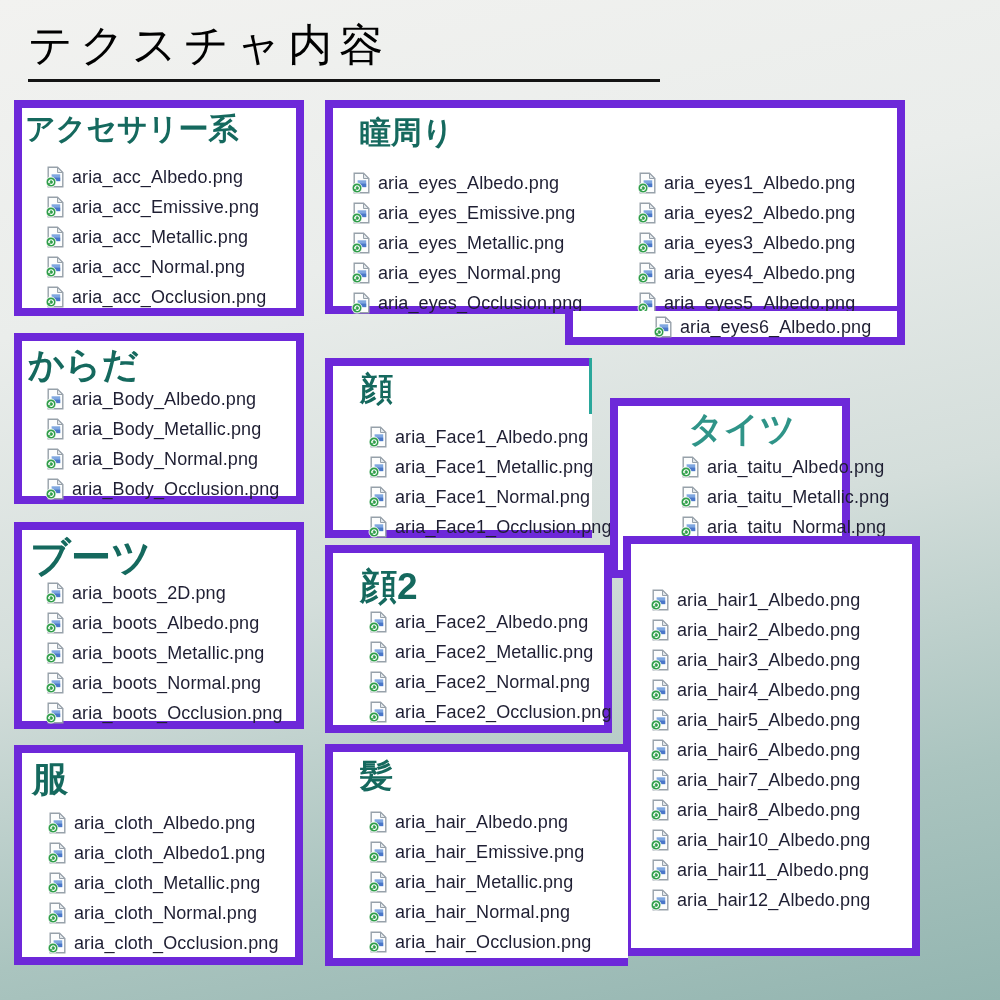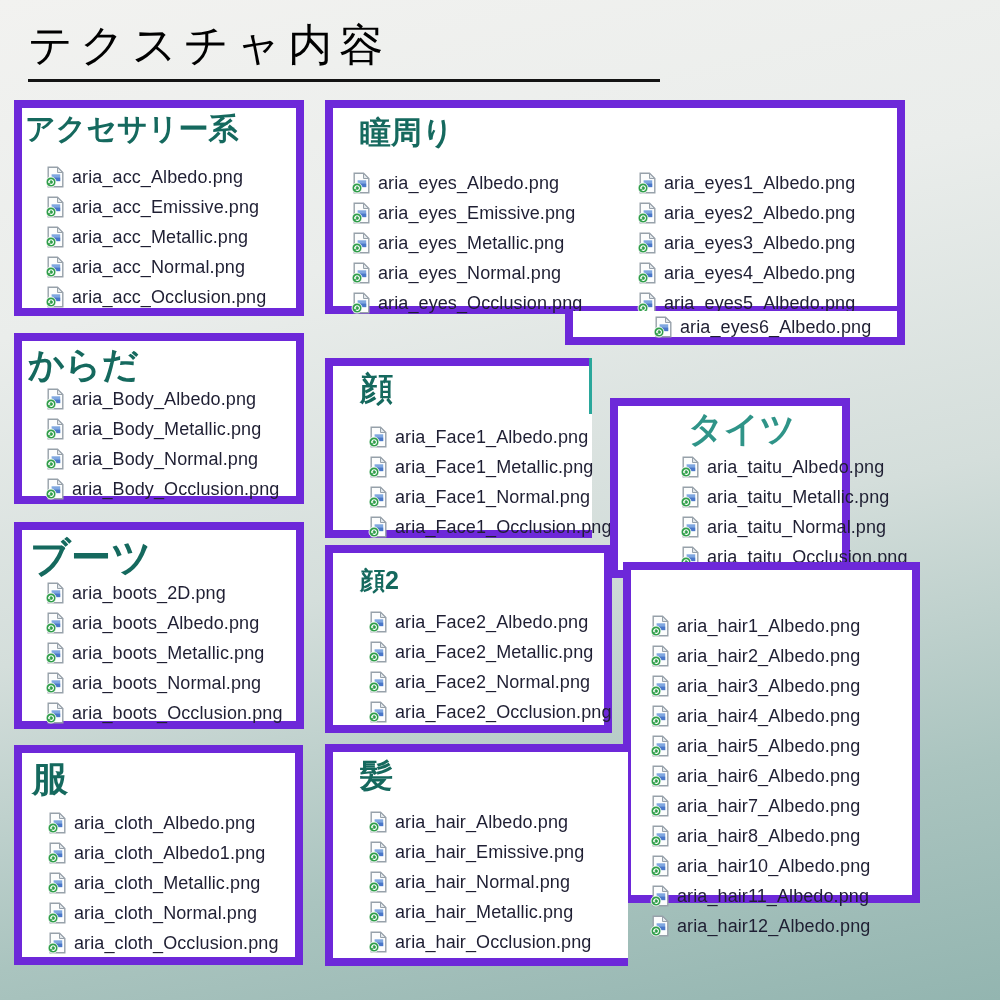--- a/index.html
+++ b/index.html
@@ -44,24 +44,24 @@
   
   .b-tights{left:610px;top:358px;width:240px;height:180px;margin-top:40px;}
   .b-tights .t{left:70px;top:4px;font-size:35px;color:#2f9488;}
   .b-tights .flist{left:62px;top:46px;}
   
   .b-boots{left:14px;top:522px;width:290px;height:207px;}
   .b-boots .t{left:8px;top:5px;font-size:40px;}
   .b-boots .flist{left:23px;top:48px;}
   
   .b-face2{left:325px;top:545px;width:287px;height:188px;}
-  .b-face2 .t{left:27px;top:14px;font-size:25px;}
+  .b-face2 .t{left:27px;top:14px;font-size:37px;}
   .b-face2 .flist{left:35px;top:54px;}
   
-  .b-hairlist{left:623px;top:562px;width:297px;height:341px;}
+  .b-hairlist{left:623px;top:536px;width:297px;height:420px;}
   .b-hairlist .flist{left:19px;top:41px;}
   
   .b-clothes{left:14px;top:745px;width:289px;height:220px;}
   .b-clothes .t{left:10px;top:6px;font-size:36px;}
   .b-clothes .flist{left:25px;top:55px;}
   
   .b-hair{left:325px;top:744px;width:303px;height:222px;border-right:none;z-index:2;}
   .b-hair .t{left:27px;top:6px;font-size:33px;}
   .b-hair .flist{left:35px;top:55px;}
 </style>
@@ -909,44 +909,44 @@
           <svg viewBox="0 0 20 22" width="20" height="22">
             <path d="M3.2 1.2 h9.3 l5.3 5.3 v14.3 h-14.6 z" fill="#fcfdfd" stroke="#97a1aa" stroke-width="1.4"></path>
             <path d="M12.5 1.4 v5.1 h5.1 z" fill="#e2e7eb" stroke="#97a1aa" stroke-width="1"></path>
             <rect x="6.6" y="8.3" width="8.6" height="6.8" fill="#7fa7e0"></rect>
             <rect x="6.6" y="11.6" width="8.6" height="3.5" fill="#4a77c9"></rect>
             <circle cx="6" cy="16" r="5" fill="#2f9e49" stroke="#ffffff" stroke-width="0.9"></circle>
             <path d="M3.9 16.6 a2.3 2.3 0 1 1 1.2 1.5" fill="none" stroke="#ffffff" stroke-width="1.1" stroke-linecap="round"></path>
             <path d="M3.3 14.9 l.5 2.2 l1.9 -1 z" fill="#ffffff"></path>
           </svg>
         </span>
+        <span class="fname">aria_hair_Metallic.png</span>
+      </div>
+      <div class="frow">
+        <span class="ficon">
+          <svg viewBox="0 0 20 22" width="20" height="22">
+            <path d="M3.2 1.2 h9.3 l5.3 5.3 v14.3 h-14.6 z" fill="#fcfdfd" stroke="#97a1aa" stroke-width="1.4"></path>
+            <path d="M12.5 1.4 v5.1 h5.1 z" fill="#e2e7eb" stroke="#97a1aa" stroke-width="1"></path>
+            <rect x="6.6" y="8.3" width="8.6" height="6.8" fill="#7fa7e0"></rect>
+            <rect x="6.6" y="11.6" width="8.6" height="3.5" fill="#4a77c9"></rect>
+            <circle cx="6" cy="16" r="5" fill="#2f9e49" stroke="#ffffff" stroke-width="0.9"></circle>
+            <path d="M3.9 16.6 a2.3 2.3 0 1 1 1.2 1.5" fill="none" stroke="#ffffff" stroke-width="1.1" stroke-linecap="round"></path>
+            <path d="M3.3 14.9 l.5 2.2 l1.9 -1 z" fill="#ffffff"></path>
+          </svg>
+        </span>
         <span class="fname">aria_hair_Normal.png</span>
       </div>
       <div class="frow">
         <span class="ficon">
           <svg viewBox="0 0 20 22" width="20" height="22">
             <path d="M3.2 1.2 h9.3 l5.3 5.3 v14.3 h-14.6 z" fill="#fcfdfd" stroke="#97a1aa" stroke-width="1.4"></path>
             <path d="M12.5 1.4 v5.1 h5.1 z" fill="#e2e7eb" stroke="#97a1aa" stroke-width="1"></path>
             <rect x="6.6" y="8.3" width="8.6" height="6.8" fill="#7fa7e0"></rect>
             <rect x="6.6" y="11.6" width="8.6" height="3.5" fill="#4a77c9"></rect>
             <circle cx="6" cy="16" r="5" fill="#2f9e49" stroke="#ffffff" stroke-width="0.9"></circle>
             <path d="M3.9 16.6 a2.3 2.3 0 1 1 1.2 1.5" fill="none" stroke="#ffffff" stroke-width="1.1" stroke-linecap="round"></path>
             <path d="M3.3 14.9 l.5 2.2 l1.9 -1 z" fill="#ffffff"></path>
           </svg>
         </span>
-        <span class="fname">aria_hair_Metallic.png</span>
-      </div>
-      <div class="frow">
-        <span class="ficon">
-          <svg viewBox="0 0 20 22" width="20" height="22">
-            <path d="M3.2 1.2 h9.3 l5.3 5.3 v14.3 h-14.6 z" fill="#fcfdfd" stroke="#97a1aa" stroke-width="1.4"></path>
-            <path d="M12.5 1.4 v5.1 h5.1 z" fill="#e2e7eb" stroke="#97a1aa" stroke-width="1"></path>
-            <rect x="6.6" y="8.3" width="8.6" height="6.8" fill="#7fa7e0"></rect>
-            <rect x="6.6" y="11.6" width="8.6" height="3.5" fill="#4a77c9"></rect>
-            <circle cx="6" cy="16" r="5" fill="#2f9e49" stroke="#ffffff" stroke-width="0.9"></circle>
-            <path d="M3.9 16.6 a2.3 2.3 0 1 1 1.2 1.5" fill="none" stroke="#ffffff" stroke-width="1.1" stroke-linecap="round"></path>
-            <path d="M3.3 14.9 l.5 2.2 l1.9 -1 z" fill="#ffffff"></path>
-          </svg>
-        </span>
         <span class="fname">aria_hair_Occlusion.png</span>
       </div>
     </div>
 </div>
 
 </body></html>

